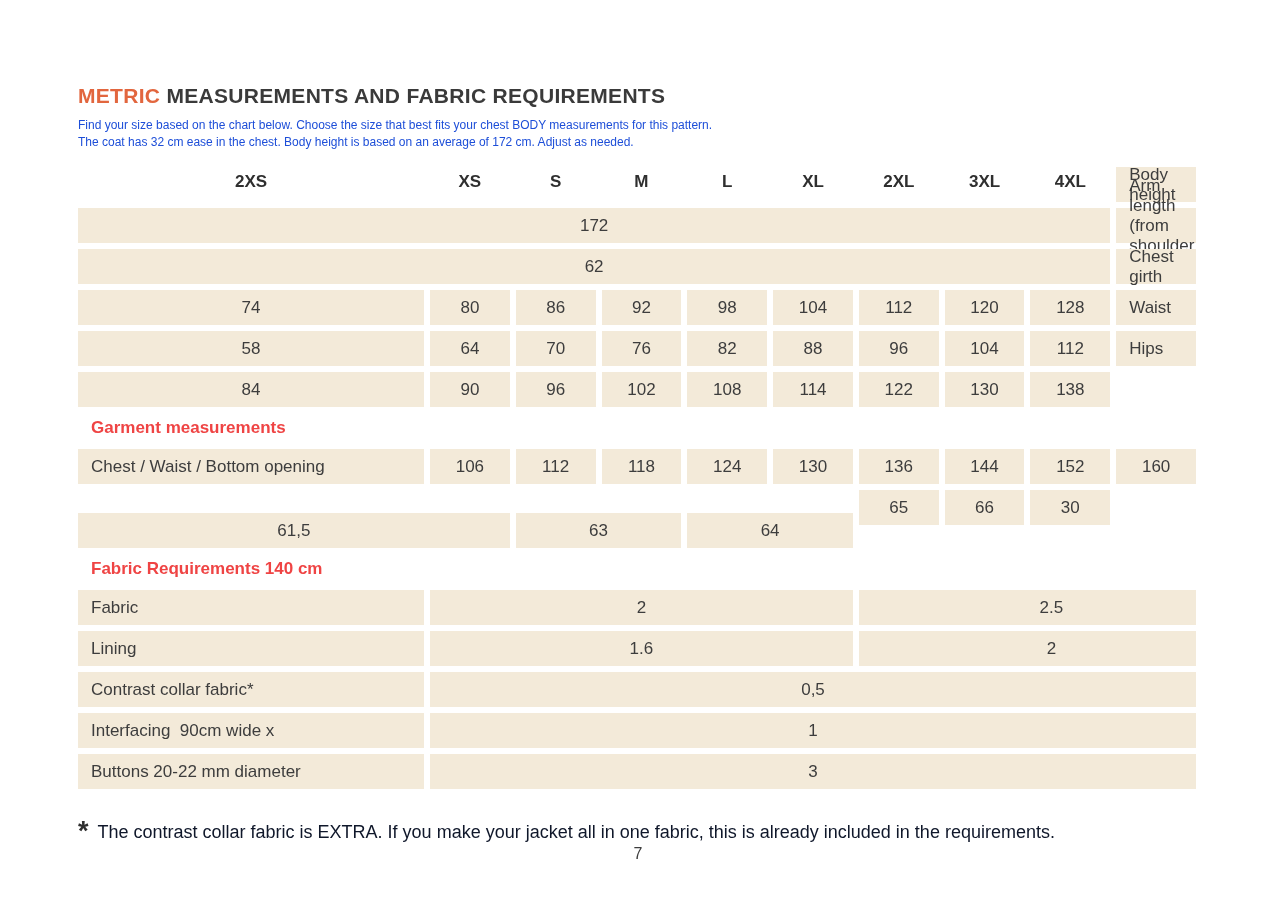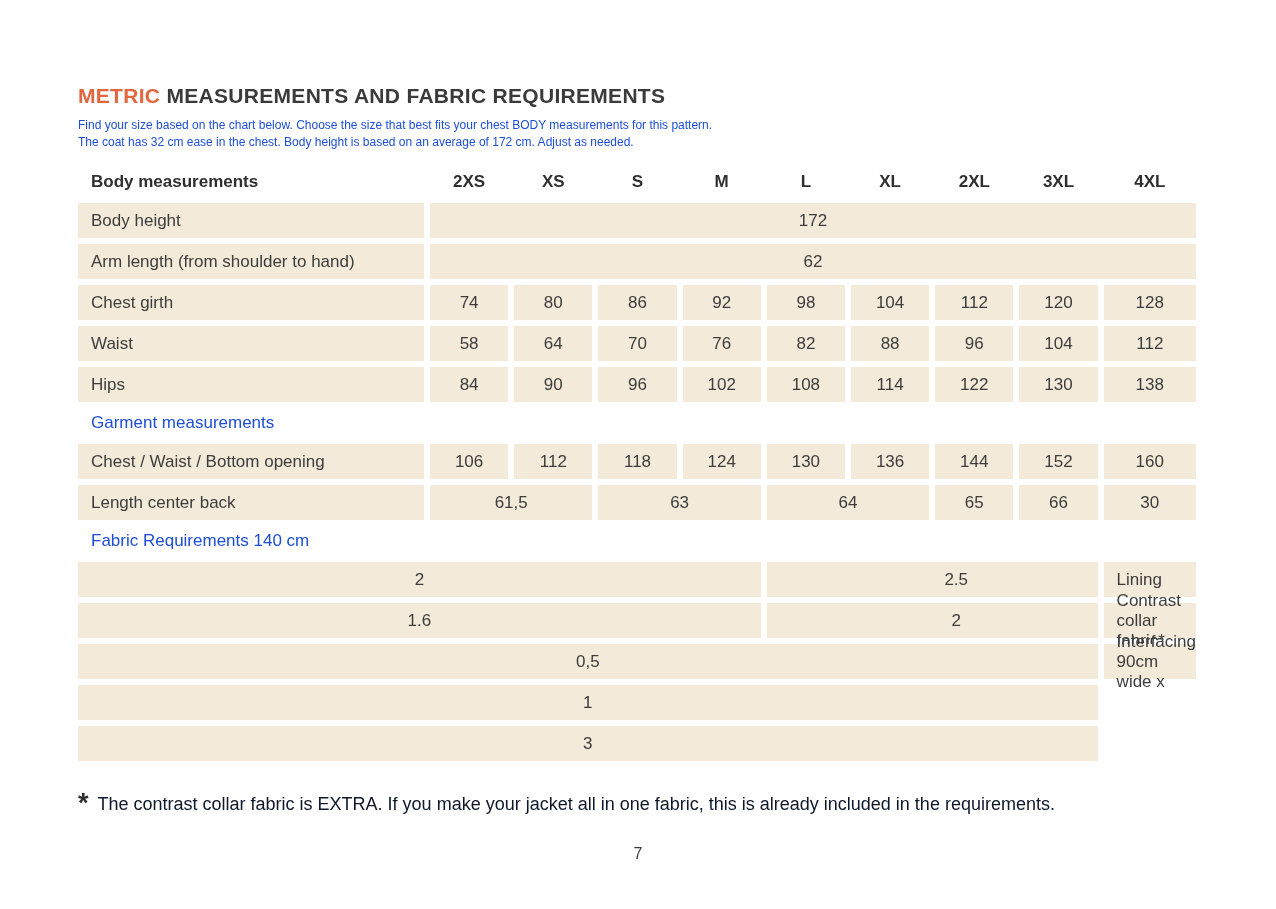--- a/index.html
+++ b/index.html
@@ -53,27 +53,27 @@
   .value-cell { justify-content: center; }
   .head-cell {
     background: transparent;
     height: 30px;
     font-weight: 700;
     color: #2f2f2f;
   }
   .section-cell {
     background: transparent;
     height: 30px;
-    font-weight: 400;
-    color: #1d4ed8;
+    font-weight: 700;
+    color: #ef4444;
     padding-left: 13px;
     justify-content: flex-start;
     grid-column: span 10;
   }
-  .span2 { grid-column: span 2; }
+  .span2 { grid-column: span 2; margin-top: 23px; }
   .span4 { grid-column: span 4; padding-left: 48px; }
   .span5 { grid-column: span 5; }
   .span9 { grid-column: span 9; }
   .footnote {
     margin-top: 29px;
     display: flex;
     align-items: flex-start;
     width: 1122px;
   }
   .footnote-marker {
@@ -106,21 +106,20 @@
 
   <h1 class="title"><span class="highlight">METRIC</span><span> MEASUREMENTS AND FABRIC REQUIREMENTS</span></h1>
 
   <div class="intro">
     <div>Find your size based on the chart below. Choose the size that best fits your chest BODY measurements for this pattern.</div>
     <div>The coat has 32 cm ease in the chest. Body height is based on an average of 172 cm. Adjust as needed.</div>
   </div>
 
   <div class="size-table">
 
-    <div class="cell label-cell head-cell">Body measurements</div>
     <div class="cell value-cell head-cell">2XS</div>
     <div class="cell value-cell head-cell">XS</div>
     <div class="cell value-cell head-cell">S</div>
     <div class="cell value-cell head-cell">M</div>
     <div class="cell value-cell head-cell">L</div>
     <div class="cell value-cell head-cell">XL</div>
     <div class="cell value-cell head-cell">2XL</div>
     <div class="cell value-cell head-cell">3XL</div>
     <div class="cell value-cell head-cell">4XL</div>
 
@@ -169,43 +168,44 @@
     <div class="cell value-cell">106</div>
     <div class="cell value-cell">112</div>
     <div class="cell value-cell">118</div>
     <div class="cell value-cell">124</div>
     <div class="cell value-cell">130</div>
     <div class="cell value-cell">136</div>
     <div class="cell value-cell">144</div>
     <div class="cell value-cell">152</div>
     <div class="cell value-cell">160</div>
 
-    <div class="cell label-cell">Length center back</div>
     <div class="cell value-cell span2">61,5</div>
     <div class="cell value-cell span2">63</div>
     <div class="cell value-cell span2">64</div>
     <div class="cell value-cell">65</div>
     <div class="cell value-cell">66</div>
     <div class="cell value-cell">30</div>
 
     <div class="cell section-cell">Fabric Requirements 140 cm</div>
 
+    <div class="cell label-cell">Fabric</div>
     <div class="cell value-cell span5">2</div>
     <div class="cell value-cell span4">2.5</div>
 
     <div class="cell label-cell">Lining</div>
     <div class="cell value-cell span5">1.6</div>
     <div class="cell value-cell span4">2</div>
 
     <div class="cell label-cell">Contrast collar fabric*</div>
     <div class="cell value-cell span9">0,5</div>
 
     <div class="cell label-cell">Interfacing  90cm wide x</div>
     <div class="cell value-cell span9">1</div>
 
+    <div class="cell label-cell">Buttons 20-22 mm diameter</div>
     <div class="cell value-cell span9">3</div>
 
   </div>
 
   <div class="footnote">
     <span class="footnote-marker">*</span>
     <span class="footnote-text">The contrast collar fabric is EXTRA. If you make your jacket all in one fabric, this is already included in the requirements.</span>
   </div>
 
   <div class="page-number">7</div>

